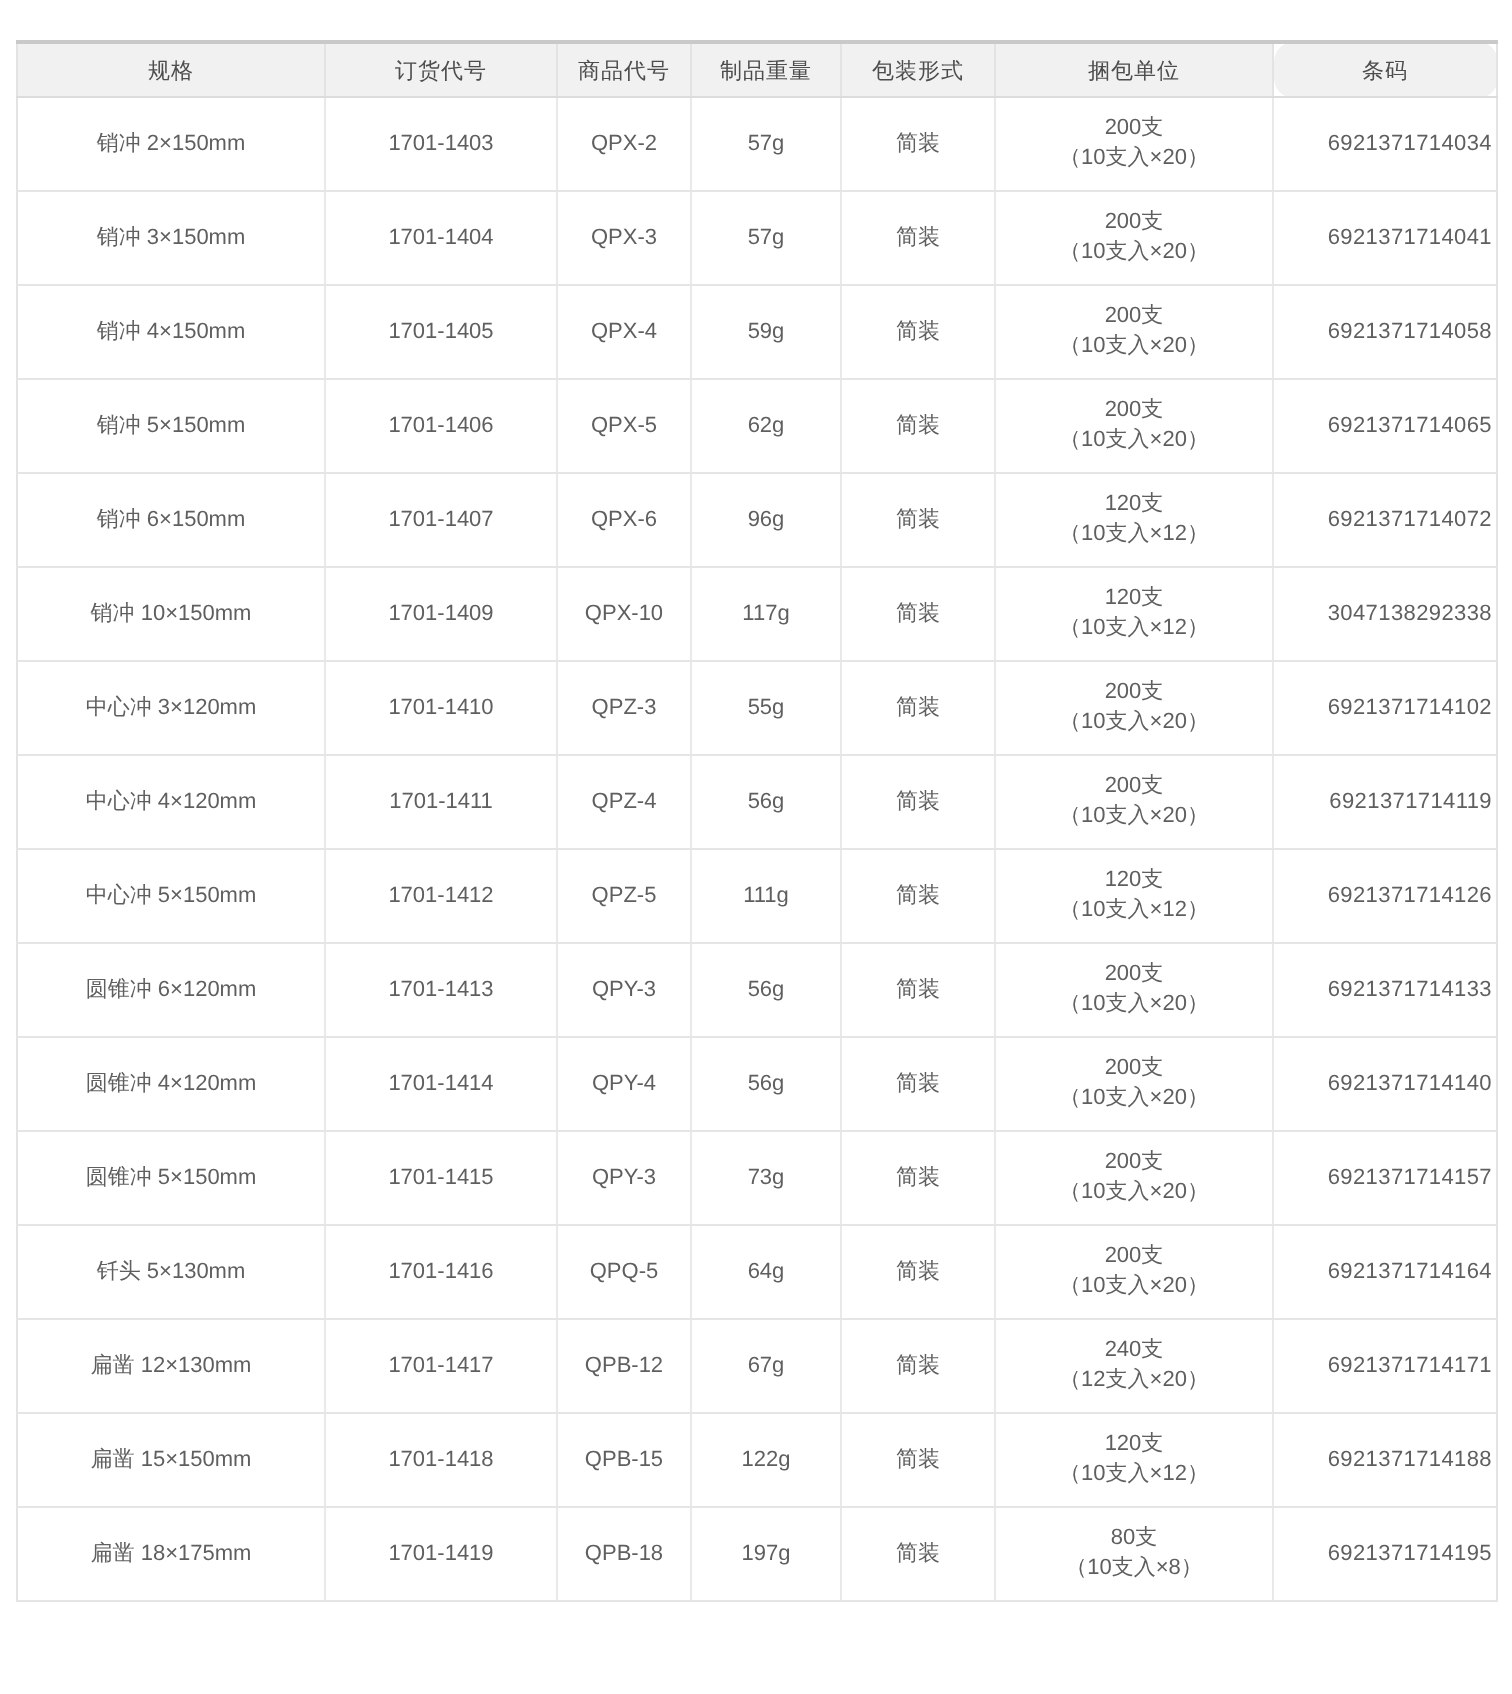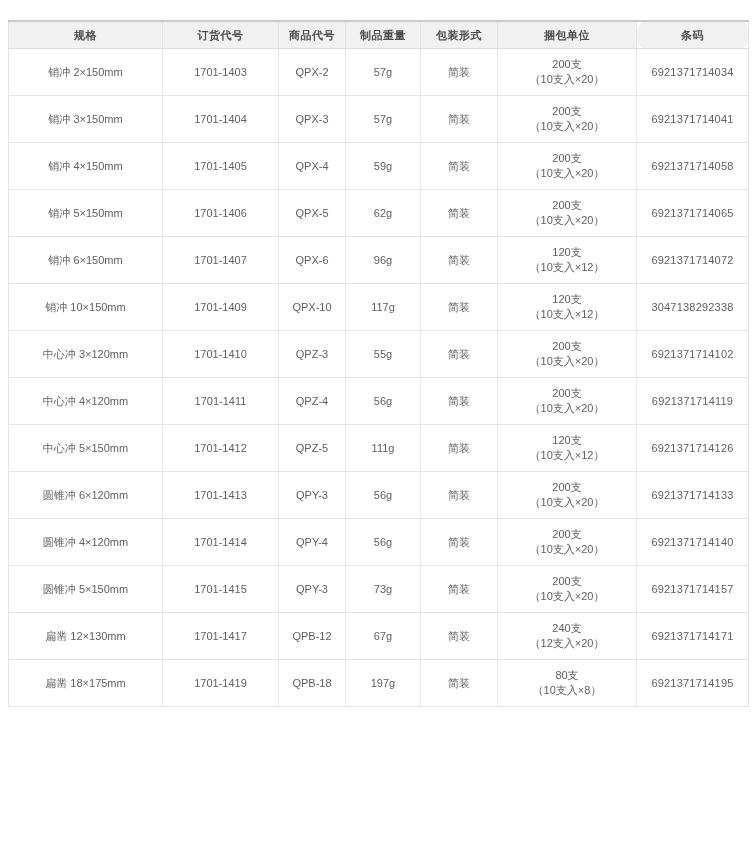--- a/index.html
+++ b/index.html
@@ -28,21 +28,21 @@
   col.c6 { width: 139px; }
   col.c7 { width: 112px; }
   thead th {
     background: #f1f1f1;
     border-top: 2px solid #c9c9c9;
     border-bottom: 1px solid #dcdcdc;
     border-left: 1px solid #e3e3e3;
     border-right: 1px solid #e3e3e3;
     height: 26px;
     font-size: 11px;
-    font-weight: 700;
+    font-weight: 400;
     color: #4d4d4d;
     text-align: center;
     padding: 0 2px;
     letter-spacing: 0.5px;
   }
   tbody td {
     background: #ffffff;
     border-bottom: 1px solid #e5e5e5;
     border-left: 1px solid #e9e9e9;
     border-right: 1px solid #e9e9e9;
@@ -50,21 +50,21 @@
     font-size: 11px;
     color: #5f5f5f;
     text-align: center;
     vertical-align: middle;
     padding: 0 2px;
     line-height: 15px;
   }
   thead th:first-child, tbody td:first-child { border-left: 1px solid #e3e3e3; }
   thead th:last-child, tbody td:last-child { border-right: 1px solid #e3e3e3; border-radius: 10px; }
   .bundle-qty, .bundle-detail { display: block; }
-  .barcode-cell { letter-spacing: 0.2px; }
+  .barcode-cell { letter-spacing: 0.2px; text-align: right; }
 </style>
 </head>
 <body>
 
 <div class="page">
   <table class="spec-table">
     <colgroup>
       <col class="c1">
         <col class="c2">
         <col class="c3">
@@ -223,30 +223,54 @@
           <td>QPY-3</td>
           <td>73g</td>
           <td>简装</td>
           <td>
             <span class="bundle-qty">200支</span>
             <span class="bundle-detail">（10支入×20）</span>
           </td>
           <td class="barcode-cell">6921371714157</td>
         </tr>
         <tr>
+          <td>钎头 5×130mm</td>
+          <td>1701-1416</td>
+          <td>QPQ-5</td>
+          <td>64g</td>
+          <td>简装</td>
+          <td>
+            <span class="bundle-qty">200支</span>
+            <span class="bundle-detail">（10支入×20）</span>
+          </td>
+          <td class="barcode-cell">6921371714164</td>
+        </tr>
+        <tr>
           <td>扁凿 12×130mm</td>
           <td>1701-1417</td>
           <td>QPB-12</td>
           <td>67g</td>
           <td>简装</td>
           <td>
             <span class="bundle-qty">240支</span>
             <span class="bundle-detail">（12支入×20）</span>
           </td>
           <td class="barcode-cell">6921371714171</td>
+        </tr>
+        <tr>
+          <td>扁凿 15×150mm</td>
+          <td>1701-1418</td>
+          <td>QPB-15</td>
+          <td>122g</td>
+          <td>简装</td>
+          <td>
+            <span class="bundle-qty">120支</span>
+            <span class="bundle-detail">（10支入×12）</span>
+          </td>
+          <td class="barcode-cell">6921371714188</td>
         </tr>
         <tr>
           <td>扁凿 18×175mm</td>
           <td>1701-1419</td>
           <td>QPB-18</td>
           <td>197g</td>
           <td>简装</td>
           <td>
             <span class="bundle-qty">80支</span>
             <span class="bundle-detail">（10支入×8）</span>

